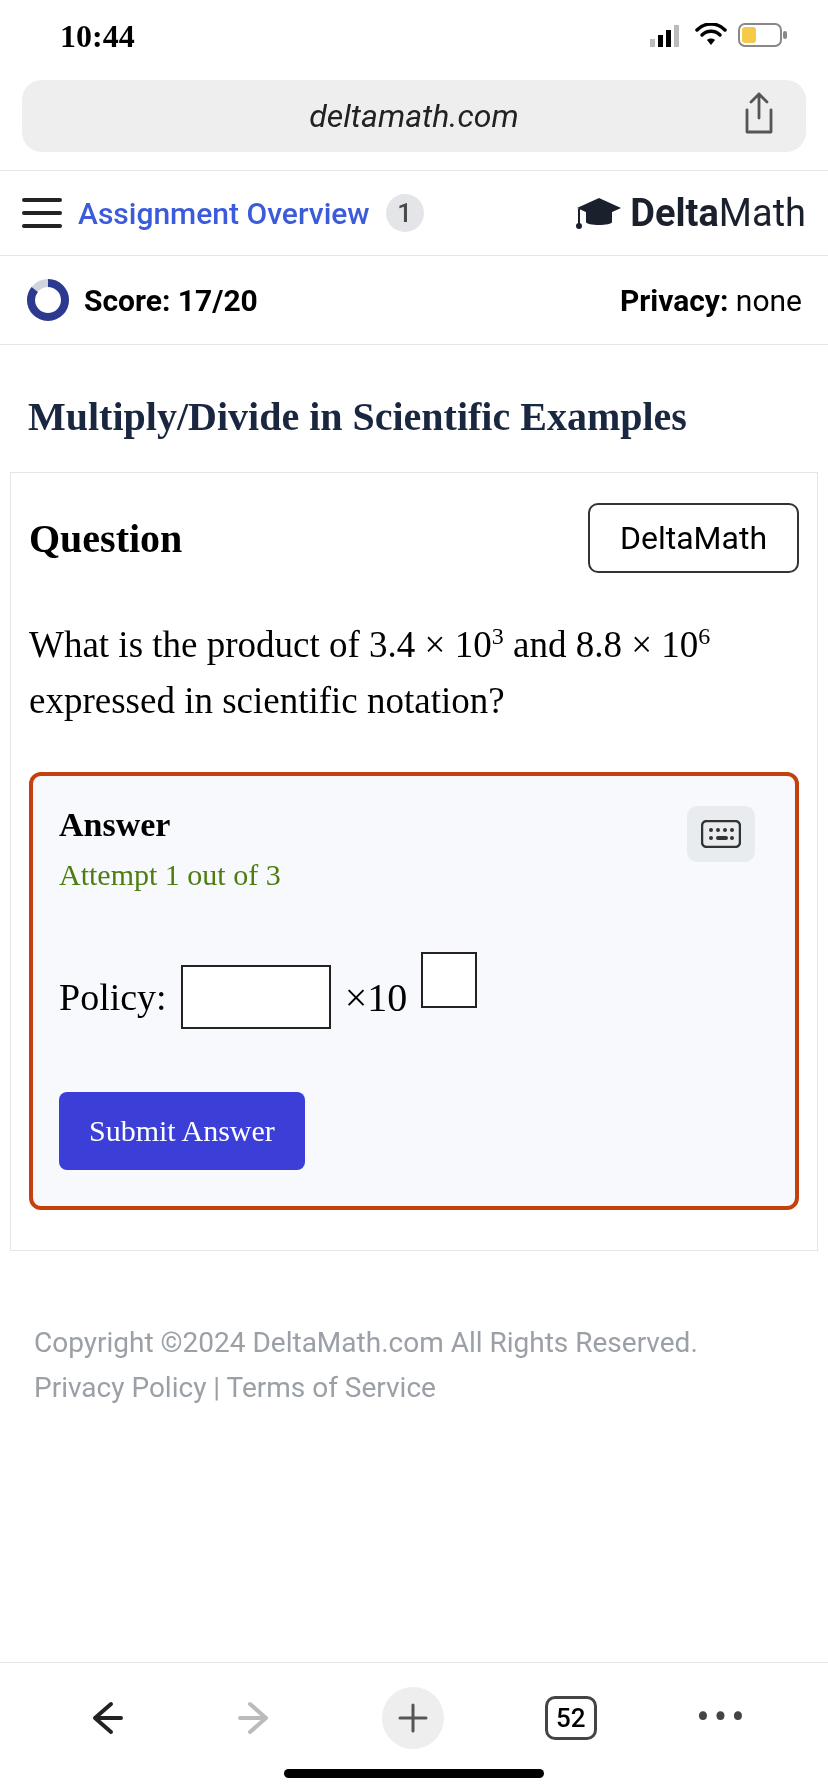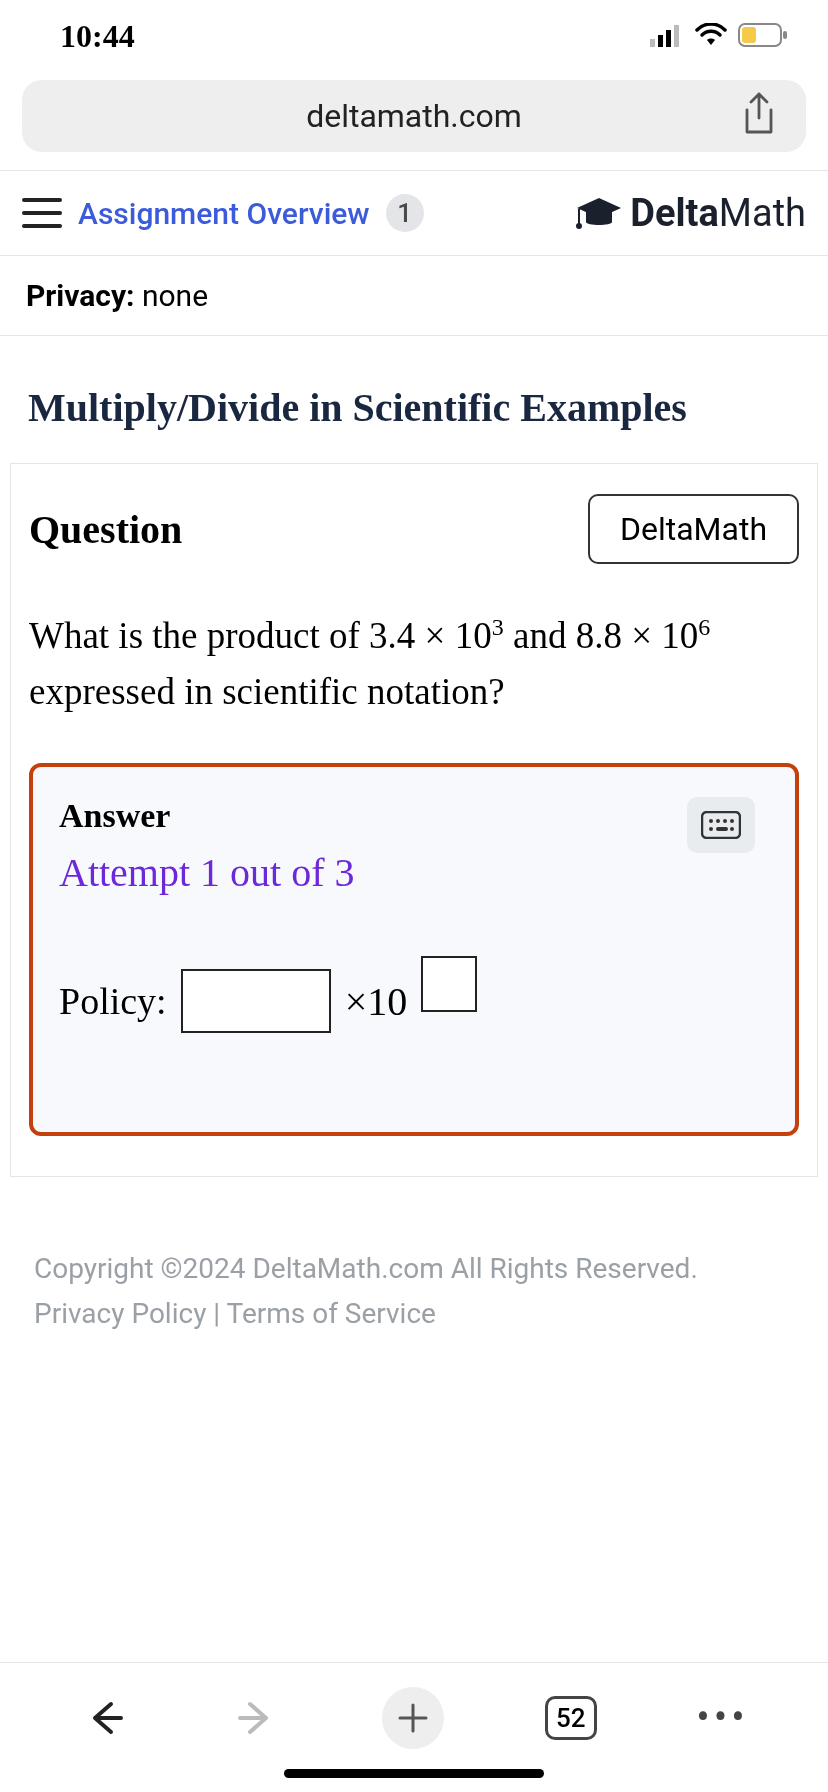--- a/index.html
+++ b/index.html
@@ -32,20 +32,21 @@
     padding: 10px 22px 18px 22px;
   }
   .url-bar {
     background: #eeeeef;
     border-radius: 20px;
     height: 72px;
     display: flex;
     align-items: center;
     justify-content: center;
     position: relative;
+    font-style: italic;
   }
   .url-text {
     font-size: 32px;
     color: #222;
     text-align: center;
     flex: 1;
   }
   .share-icon {
     position: absolute;
     right: 28px;
@@ -178,22 +179,22 @@
     border-radius: 10px;
     width: 68px;
     height: 56px;
     display: flex;
     align-items: center;
     justify-content: center;
     border: none;
   }
   .attempt {
     font-family: Georgia, 'Times New Roman', serif;
-    color: #6d28d9;
-    font-size: 40px;
+    color: #4d7c0f;
+    font-size: 30px;
     margin-top: 14px;
     margin-bottom: 60px;
   }
   .answer-line {
     display: flex;
     align-items: center;
     gap: 14px;
     font-family: Georgia, 'Times New Roman', serif;
     font-size: 38px;
     margin-bottom: 50px;
@@ -346,20 +347,29 @@
         <path d="M23 2 L45 12 L23 22 L1 12 Z" fill="#1a202c"></path>
         <path d="M10 16 L10 26 C10 30 36 30 36 26 L36 16" fill="#1a202c"></path>
         <line x1="3" y1="13" x2="3" y2="28" stroke="#1a202c" stroke-width="2"></line>
         <circle cx="3" cy="30" r="3" fill="#1a202c"></circle>
       </svg>
     <span><span class="bold">Delta</span><span class="light">Math</span></span>
   </span>
 </div>
 
 <div class="score-row">
+  <div class="score-left">
+    <span class="score-ring">
+      <svg width="44" height="44" viewBox="0 0 44 44">
+          <circle cx="22" cy="22" r="17" fill="none" stroke="#d0d4dc" stroke-width="8"></circle>
+          <circle cx="22" cy="22" r="17" fill="none" stroke="#2b3a8f" stroke-width="8" stroke-dasharray="107" stroke-dashoffset="16" transform="rotate(-90 22 22)" stroke-linecap="butt"></circle>
+        </svg>
+    </span>
+    <span>Score: 17/20</span>
+  </div>
   <div class="penalty">
     <span class="label">Privacy: </span><span class="val">none</span>
   </div>
 </div>
 
 <h1 class="topic-title">Multiply/Divide in Scientific Examples</h1>
 
 <div class="card">
   <div class="q-header">
     <div class="q-title">Question</div>
@@ -390,20 +400,21 @@
       </button>
     </div>
 
     <div class="answer-line">
       <span>Policy:</span>
       <input class="coef-input" style="">
       <span class="times10">×10</span>
       <input class="exp-input" style="">
     </div>
 
+    <button class="submit-btn">Submit Answer</button>
   </div>
 </div>
 
 <div class="footer">
   <div>Copyright ©2024 DeltaMath.com All Rights Reserved.</div>
   <div>
     <a>Privacy Policy</a><span> | </span><a>Terms of Service</a>
   </div>
 </div>
 

